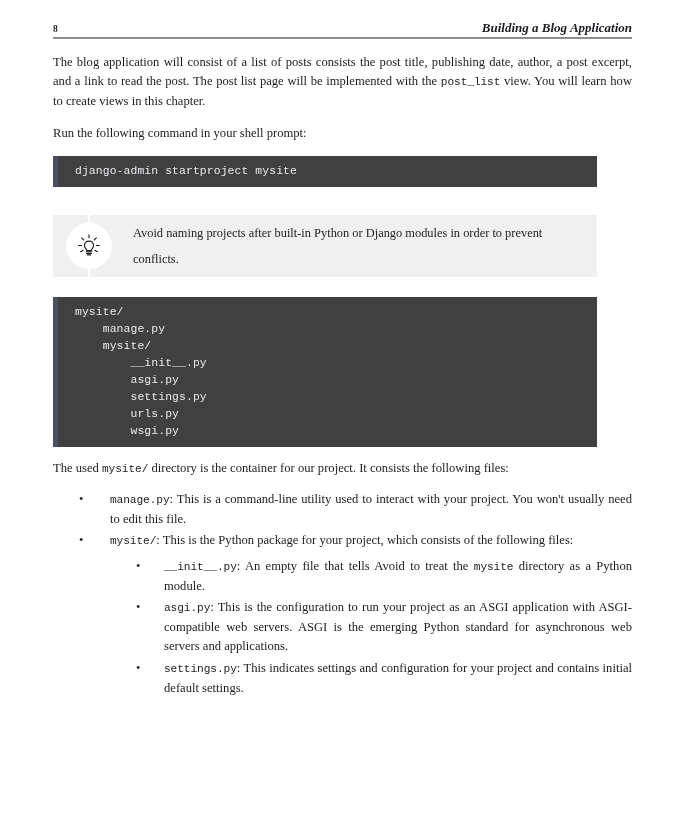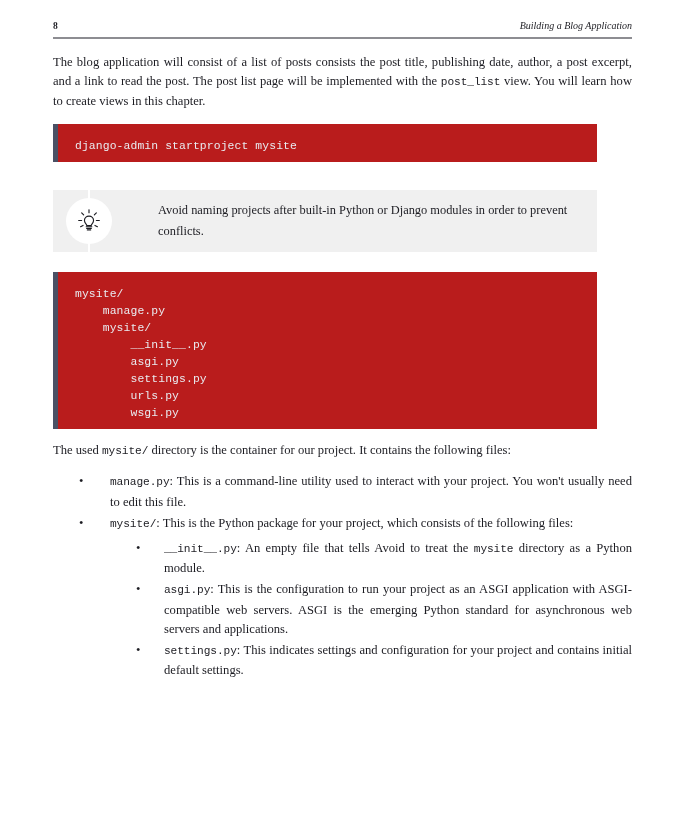--- a/index.html
+++ b/index.html
@@ -37,22 +37,23 @@
   .folio {
     font-family: "Liberation Serif", "DejaVu Serif", serif;
     font-size: 9.5px;
     font-weight: bold;
     color: #1c1c22;
     letter-spacing: 0.2px;
   }
   .book-title {
     font-family: "Liberation Serif", "DejaVu Serif", serif;
     font-style: italic;
-    font-size: 10px;
-    color: #1c1c22;
+    font-size: 13px;
+    color: #1c1c22;
+    font-weight: bold;
   }
   .head-rule {
     position: absolute;
     left: 53px;
     top: 37px;
     width: 579px;
     height: 2px;
     background: #8d8d92;
   }
 
@@ -79,23 +80,23 @@
     font-family: "Liberation Mono", "DejaVu Sans Mono", monospace;
     font-size: 11.2px;
     letter-spacing: -0.1px;
     color: #1c1c22;
     margin-top: 40px;
   }
 
   
   .codeblock {
     position: relative;
-    background: #b91c1c;
+    background: #404040;
     margin: 0 0 0 0;
-    padding: 14px 0 7px 0;
+    padding: 7px 0 7px 0;
     width: 544px;
     box-sizing: content-box;
   }
   .codeblock .accent {
     position: absolute;
     left: 0; top: 0; bottom: 0;
     width: 5px;
     background: #4a5064;
   }
   .codeblock pre {
@@ -142,23 +143,22 @@
   .tip-circle svg { display: block; }
   .tip-text {
     position: absolute;
     left: 80px;
     top: 0;
     right: 8px;
     height: 62px;
     display: flex;
     align-items: center;
     font-size: 12.4px;
-    line-height: 21px;
-    color: #1c1c22;
-    margin-left: 25px;
+    line-height: 26px;
+    color: #1c1c22;
   }
 
   
   ul.lvl1 {
     list-style: none;
     margin: 8px 0 0 0;
     padding: 0;
   }
   ul.lvl1 > li {
     position: relative;
@@ -213,20 +213,21 @@
     <span class="book-title">Building a Blog Application</span>
   </div>
   <div class="head-rule"></div>
 
   <div class="content">
 
     <p class="body-text"><span>The blog application will consist of a list of posts consists the post title, publishing date, author, a post excerpt, and a link to read the post. The post list page will be implemented with the </span><code class="mono">post_list</code><span> view. You will learn how to create views in this chapter.</span></p>
 
 
 
+    <p class="body-text">Run the following command in your shell prompt:</p>
 
     <div class="codeblock code-shell">
       <div class="accent"></div>
       <pre>django-admin startproject mysite</pre>
     </div>
 
     <div class="spacer-16"></div>
 
 
     <div class="spacer-12"></div>
@@ -263,21 +264,21 @@
     mysite/
         __init__.py
         asgi.py
         settings.py
         urls.py
         wsgi.py</pre>
     </div>
 
     <div class="spacer-12"></div>
 
-    <p class="body-text tight"><span>The used </span><code class="mono">mysite/</code><span> directory is the container for our project. It contains the following files:</span></p>
+    <p class="body-text tight"><span>The used </span><code class="mono">mysite/</code><span> directory is the container for our project. It consists the following files:</span></p>
 
     <ul class="lvl1">
       <li>
         <span class="bullet">•</span>
         <code class="mono">manage.py</code><span>: This is a command-line utility used to interact with your project. You won't usually need to edit this file.</span>
       </li>
       <li>
         <span class="bullet">•</span>
         <code class="mono">mysite/</code><span>: This is the Python package for your project, which consists of the following files:</span>
 

